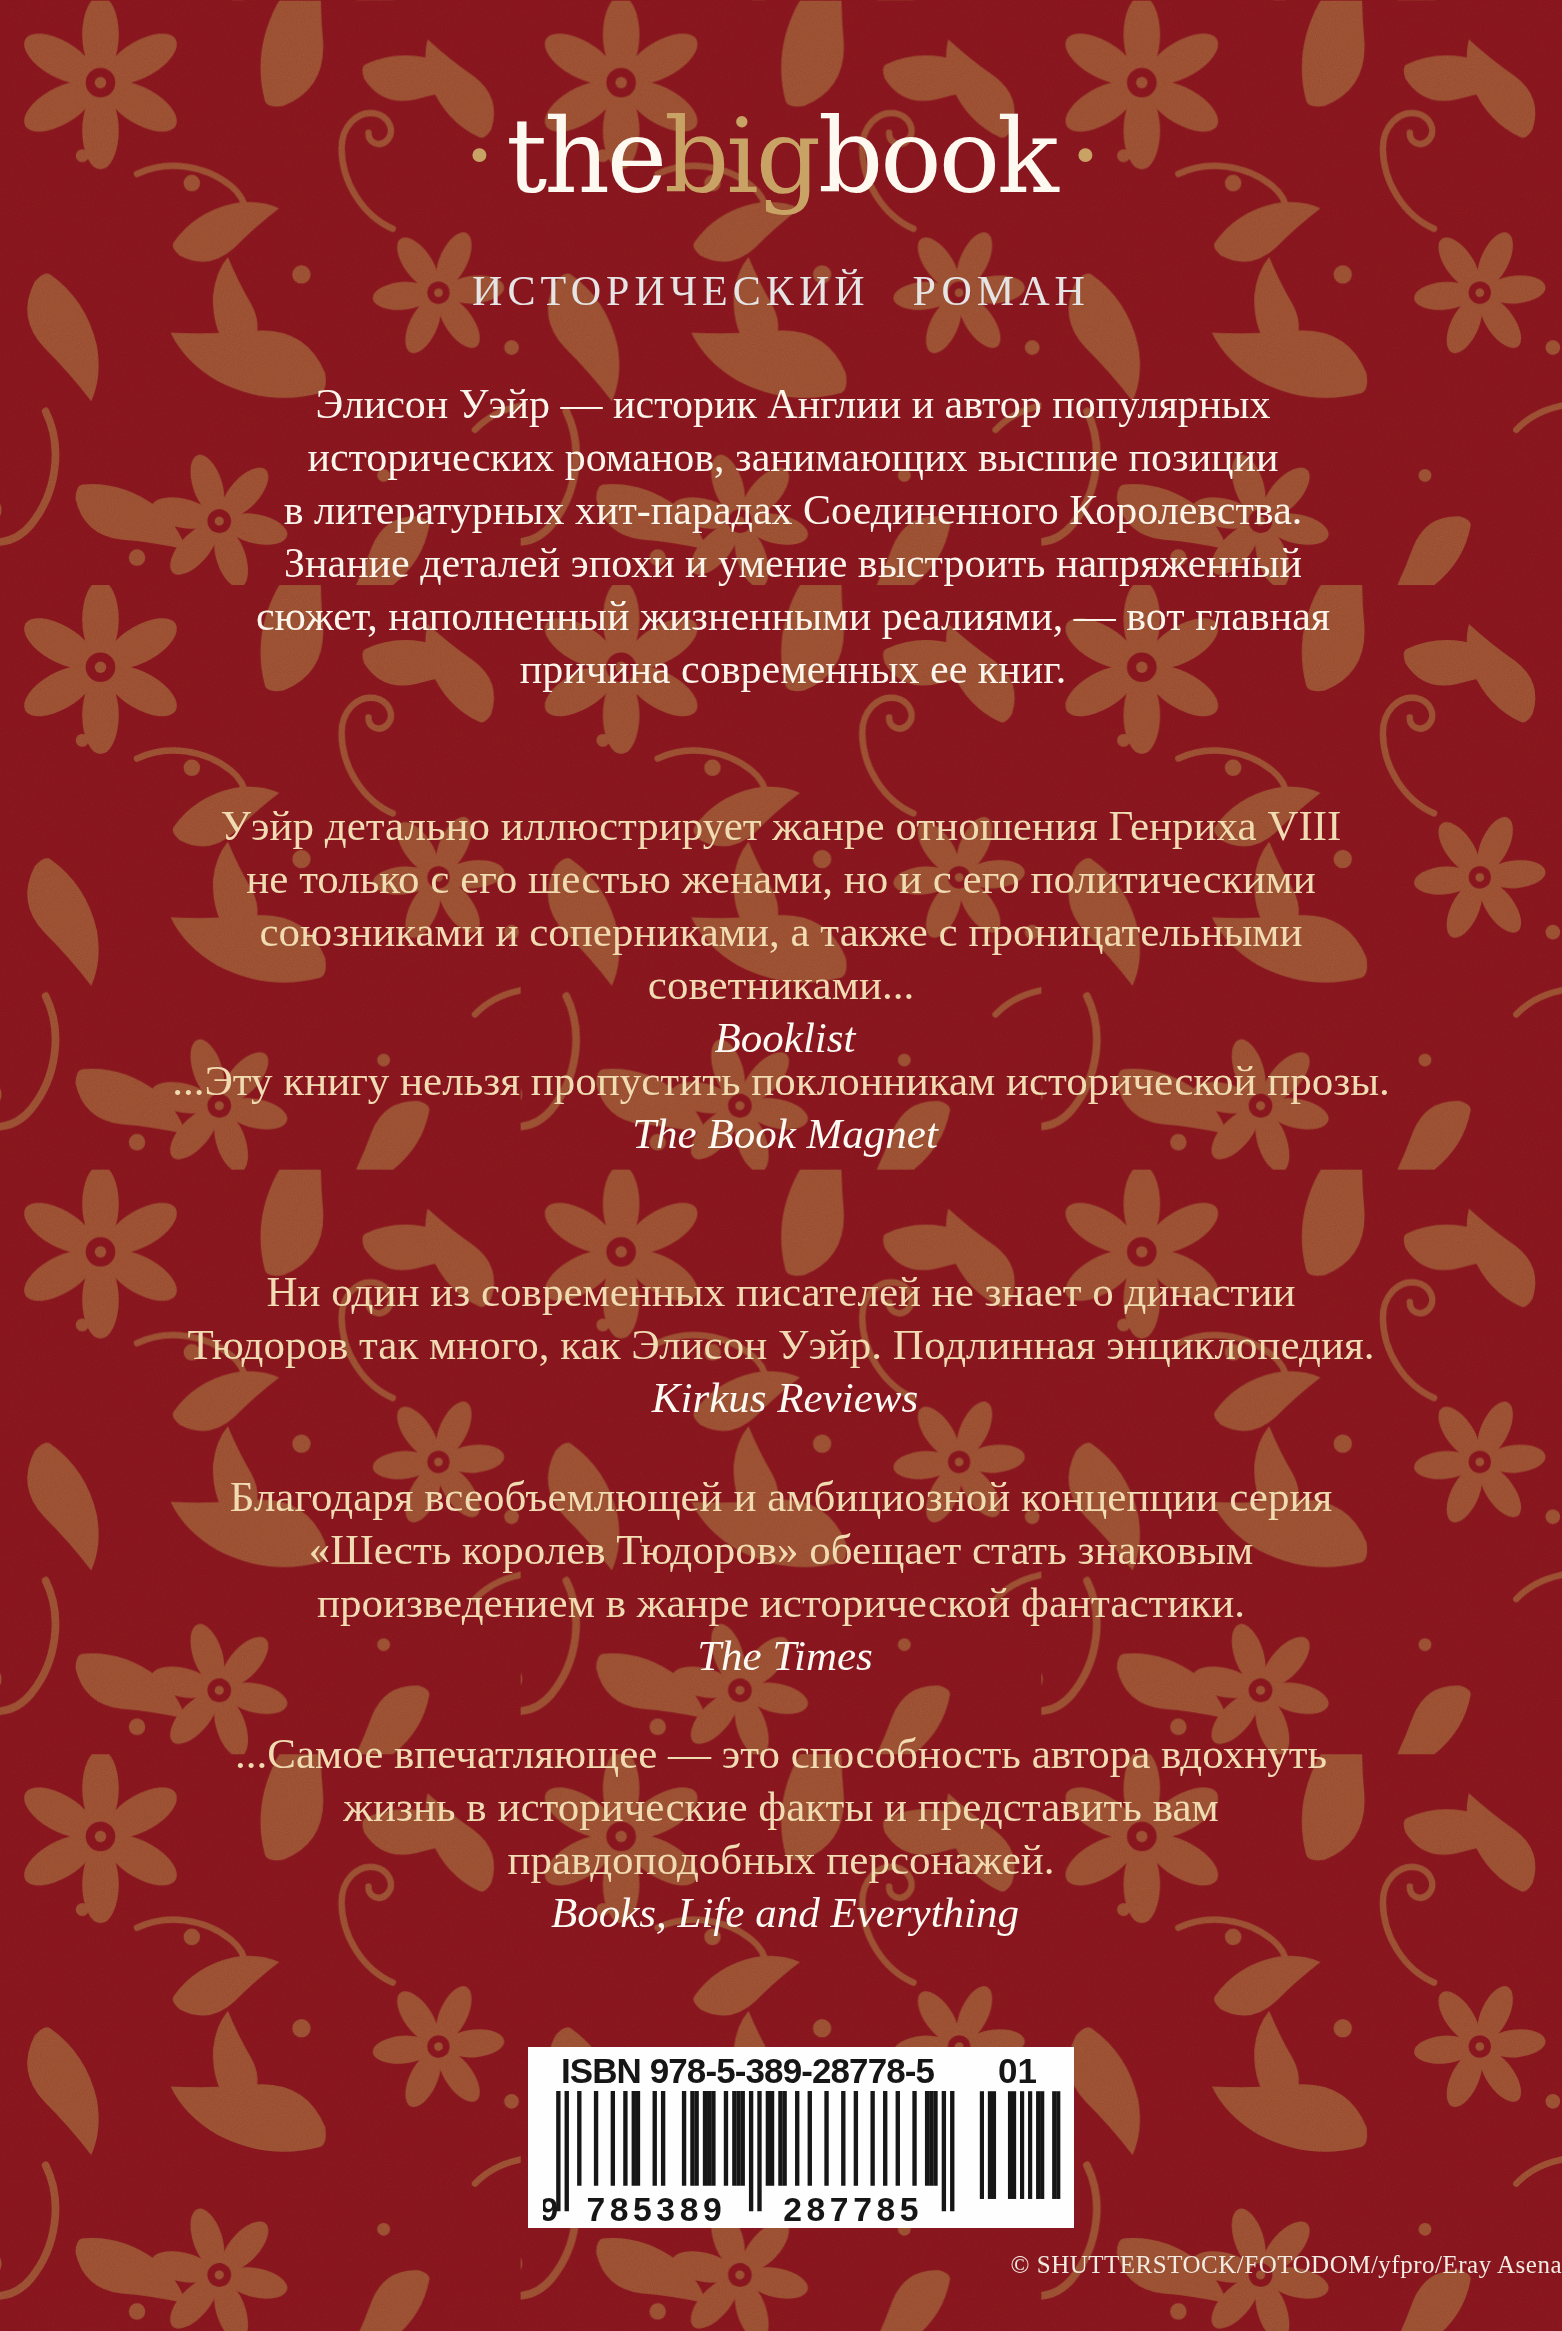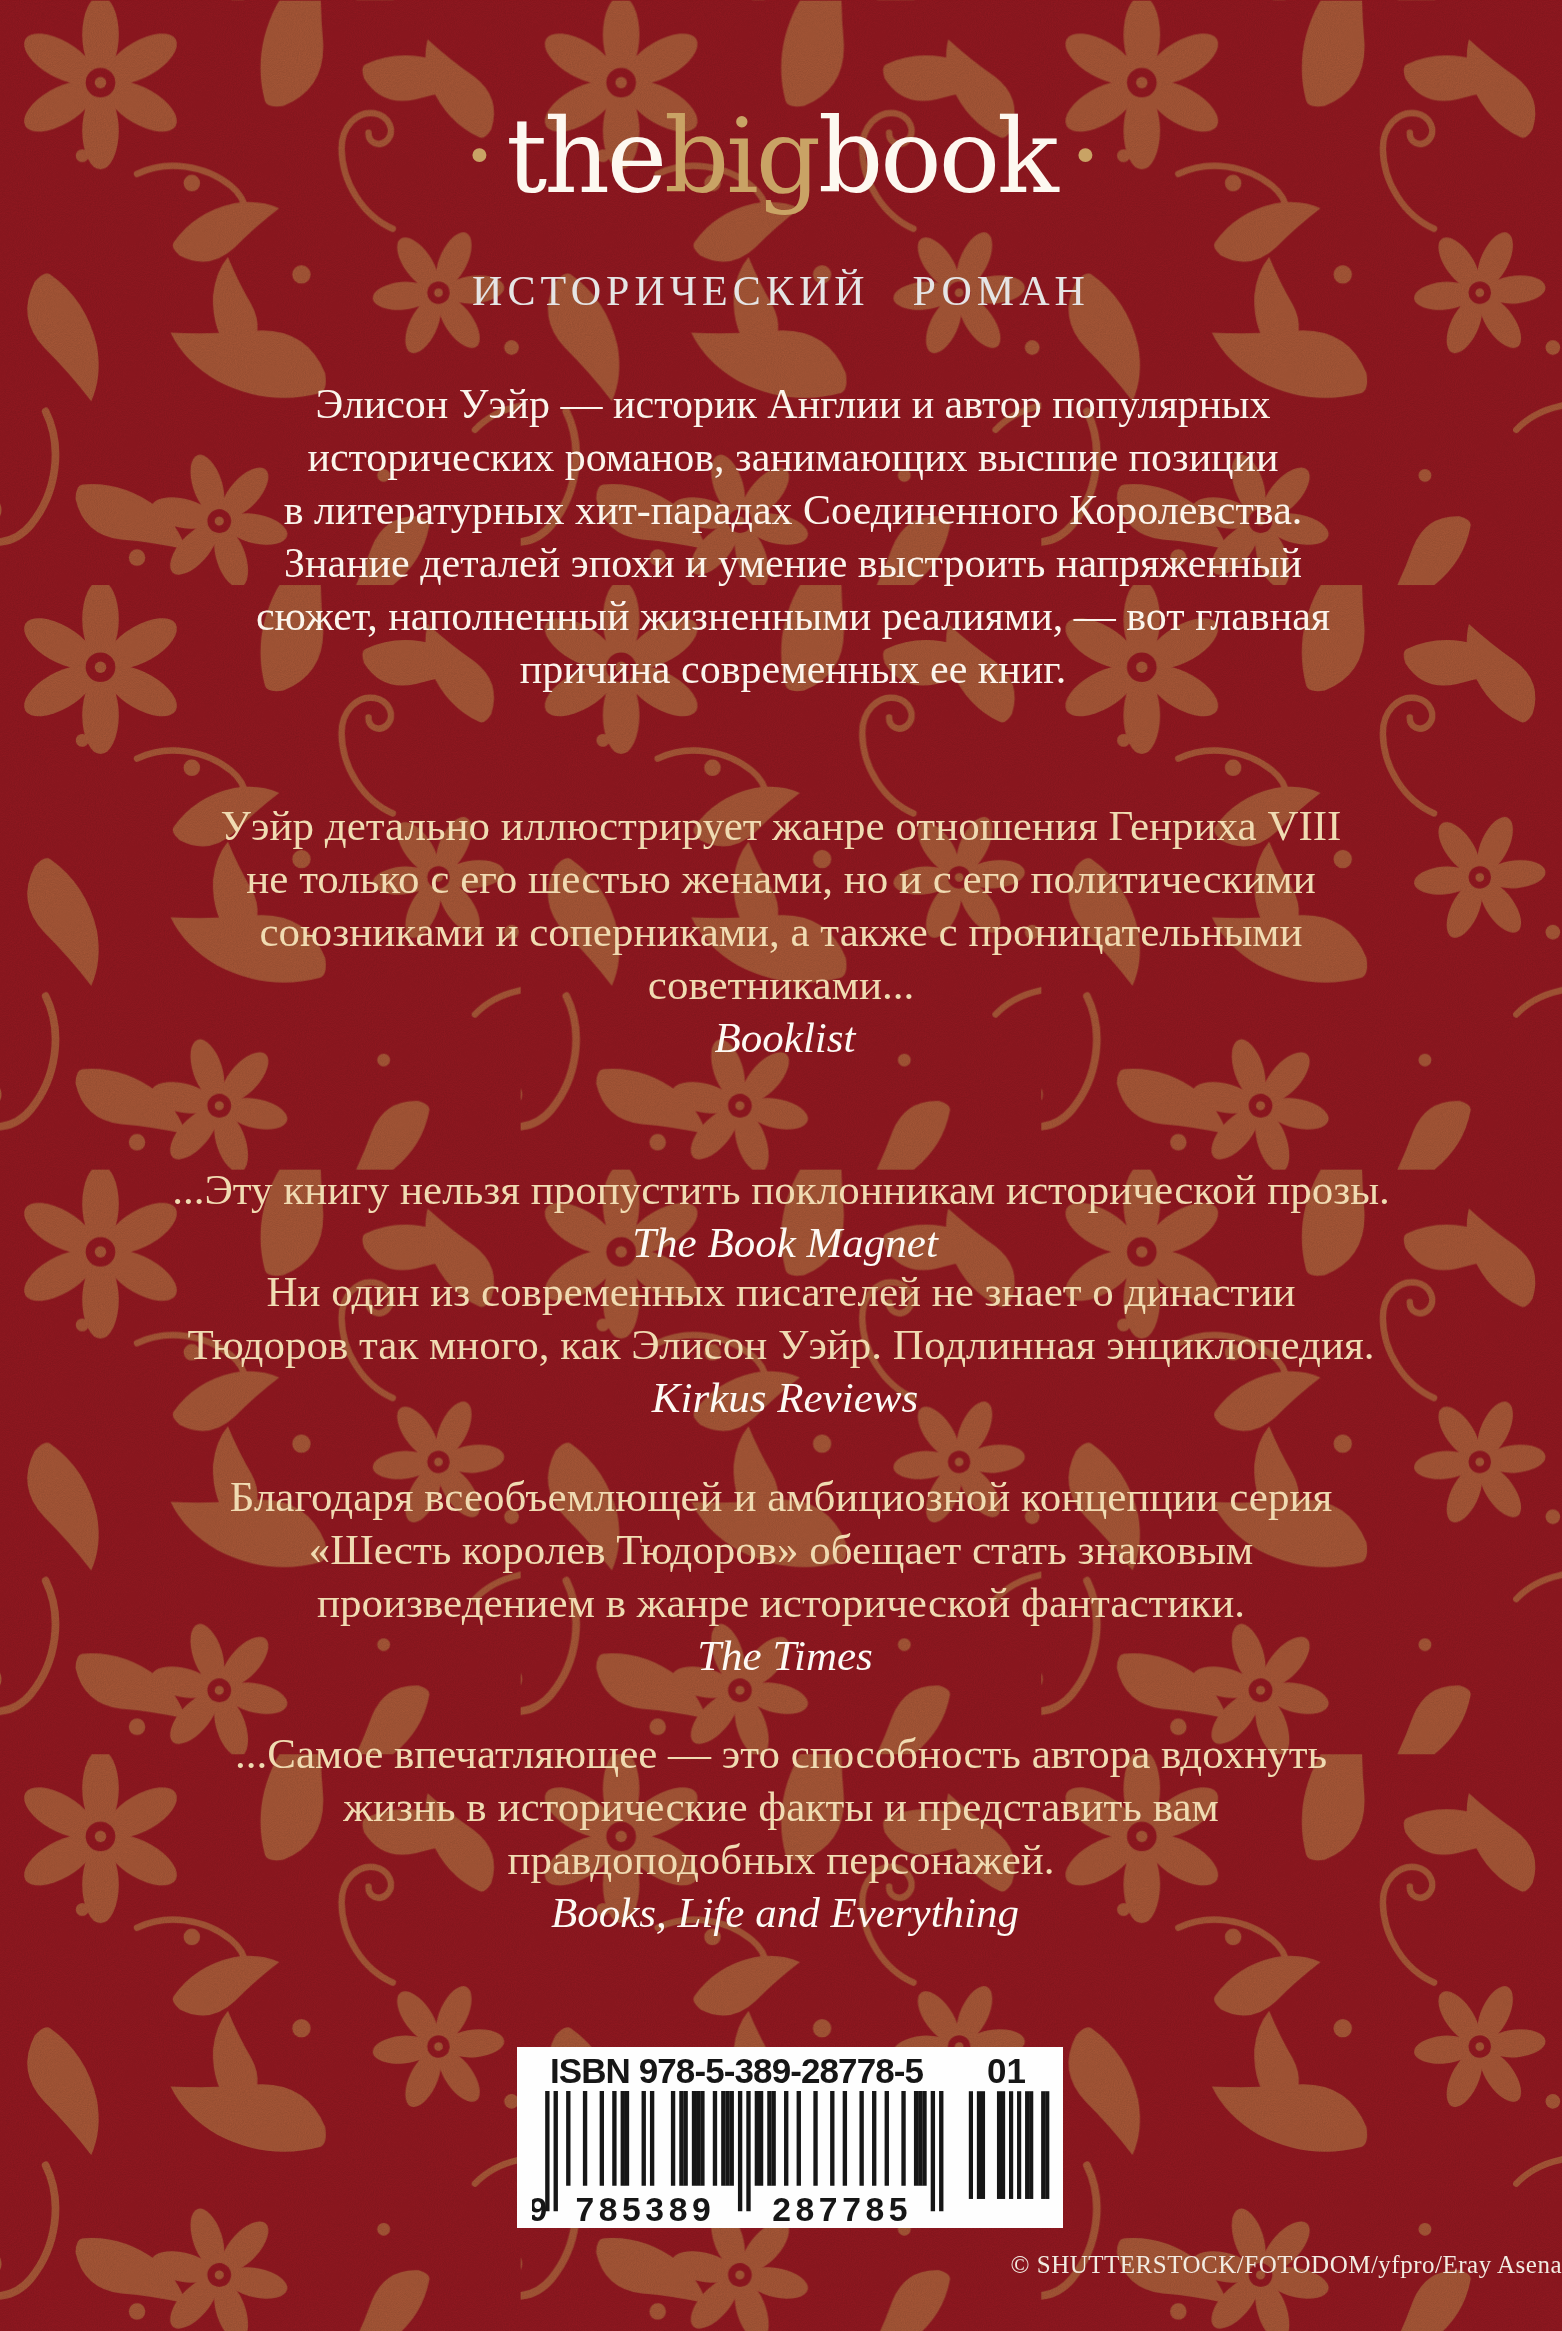--- a/index.html
+++ b/index.html
@@ -23,24 +23,24 @@
     top:267px;font-size:42px;letter-spacing:0.12em;word-spacing:0.65em;
     color:#e5e5e5;
   }
 
   .intro{top:378px;font-size:42px;line-height:53px;color:#fbf5ec;margin-left:24px;}
   .intro div{white-space:nowrap;}
 
   .quote{font-size:43px;line-height:53px;color:#f0dbb2;}
   .quote .qline{white-space:nowrap;}
   .quote .qsource{color:#fdfaf4;font-style:italic;margin-left:8px;}
-  .q1{top:799px;} .q2{top:1163px;} .q3{top:1265px;} .q4{top:1470px;} .q5{top:1727px;}
+  .q1{top:799px;} .q2{top:1054px;} .q3{top:1265px;} .q4{top:1470px;} .q5{top:1727px;}
 
   .barcode-box{
-    position:absolute;left:517px;top:2047px;width:546px;height:181px;
+    position:absolute;left:528px;top:2047px;width:546px;height:181px;
     background:#fefefe;
   }
   .bc-isbn{
     position:absolute;top:3.7px;left:0;width:439px;text-align:center;
     font-family:"Liberation Sans",sans-serif;font-weight:700;font-size:35px;
     letter-spacing:-0.9px;color:#161616;white-space:nowrap;
   }
   .bc-addon-num{
     position:absolute;top:3.7px;left:440px;width:99px;text-align:center;
     font-family:"Liberation Sans",sans-serif;font-weight:700;font-size:35px;color:#161616;

